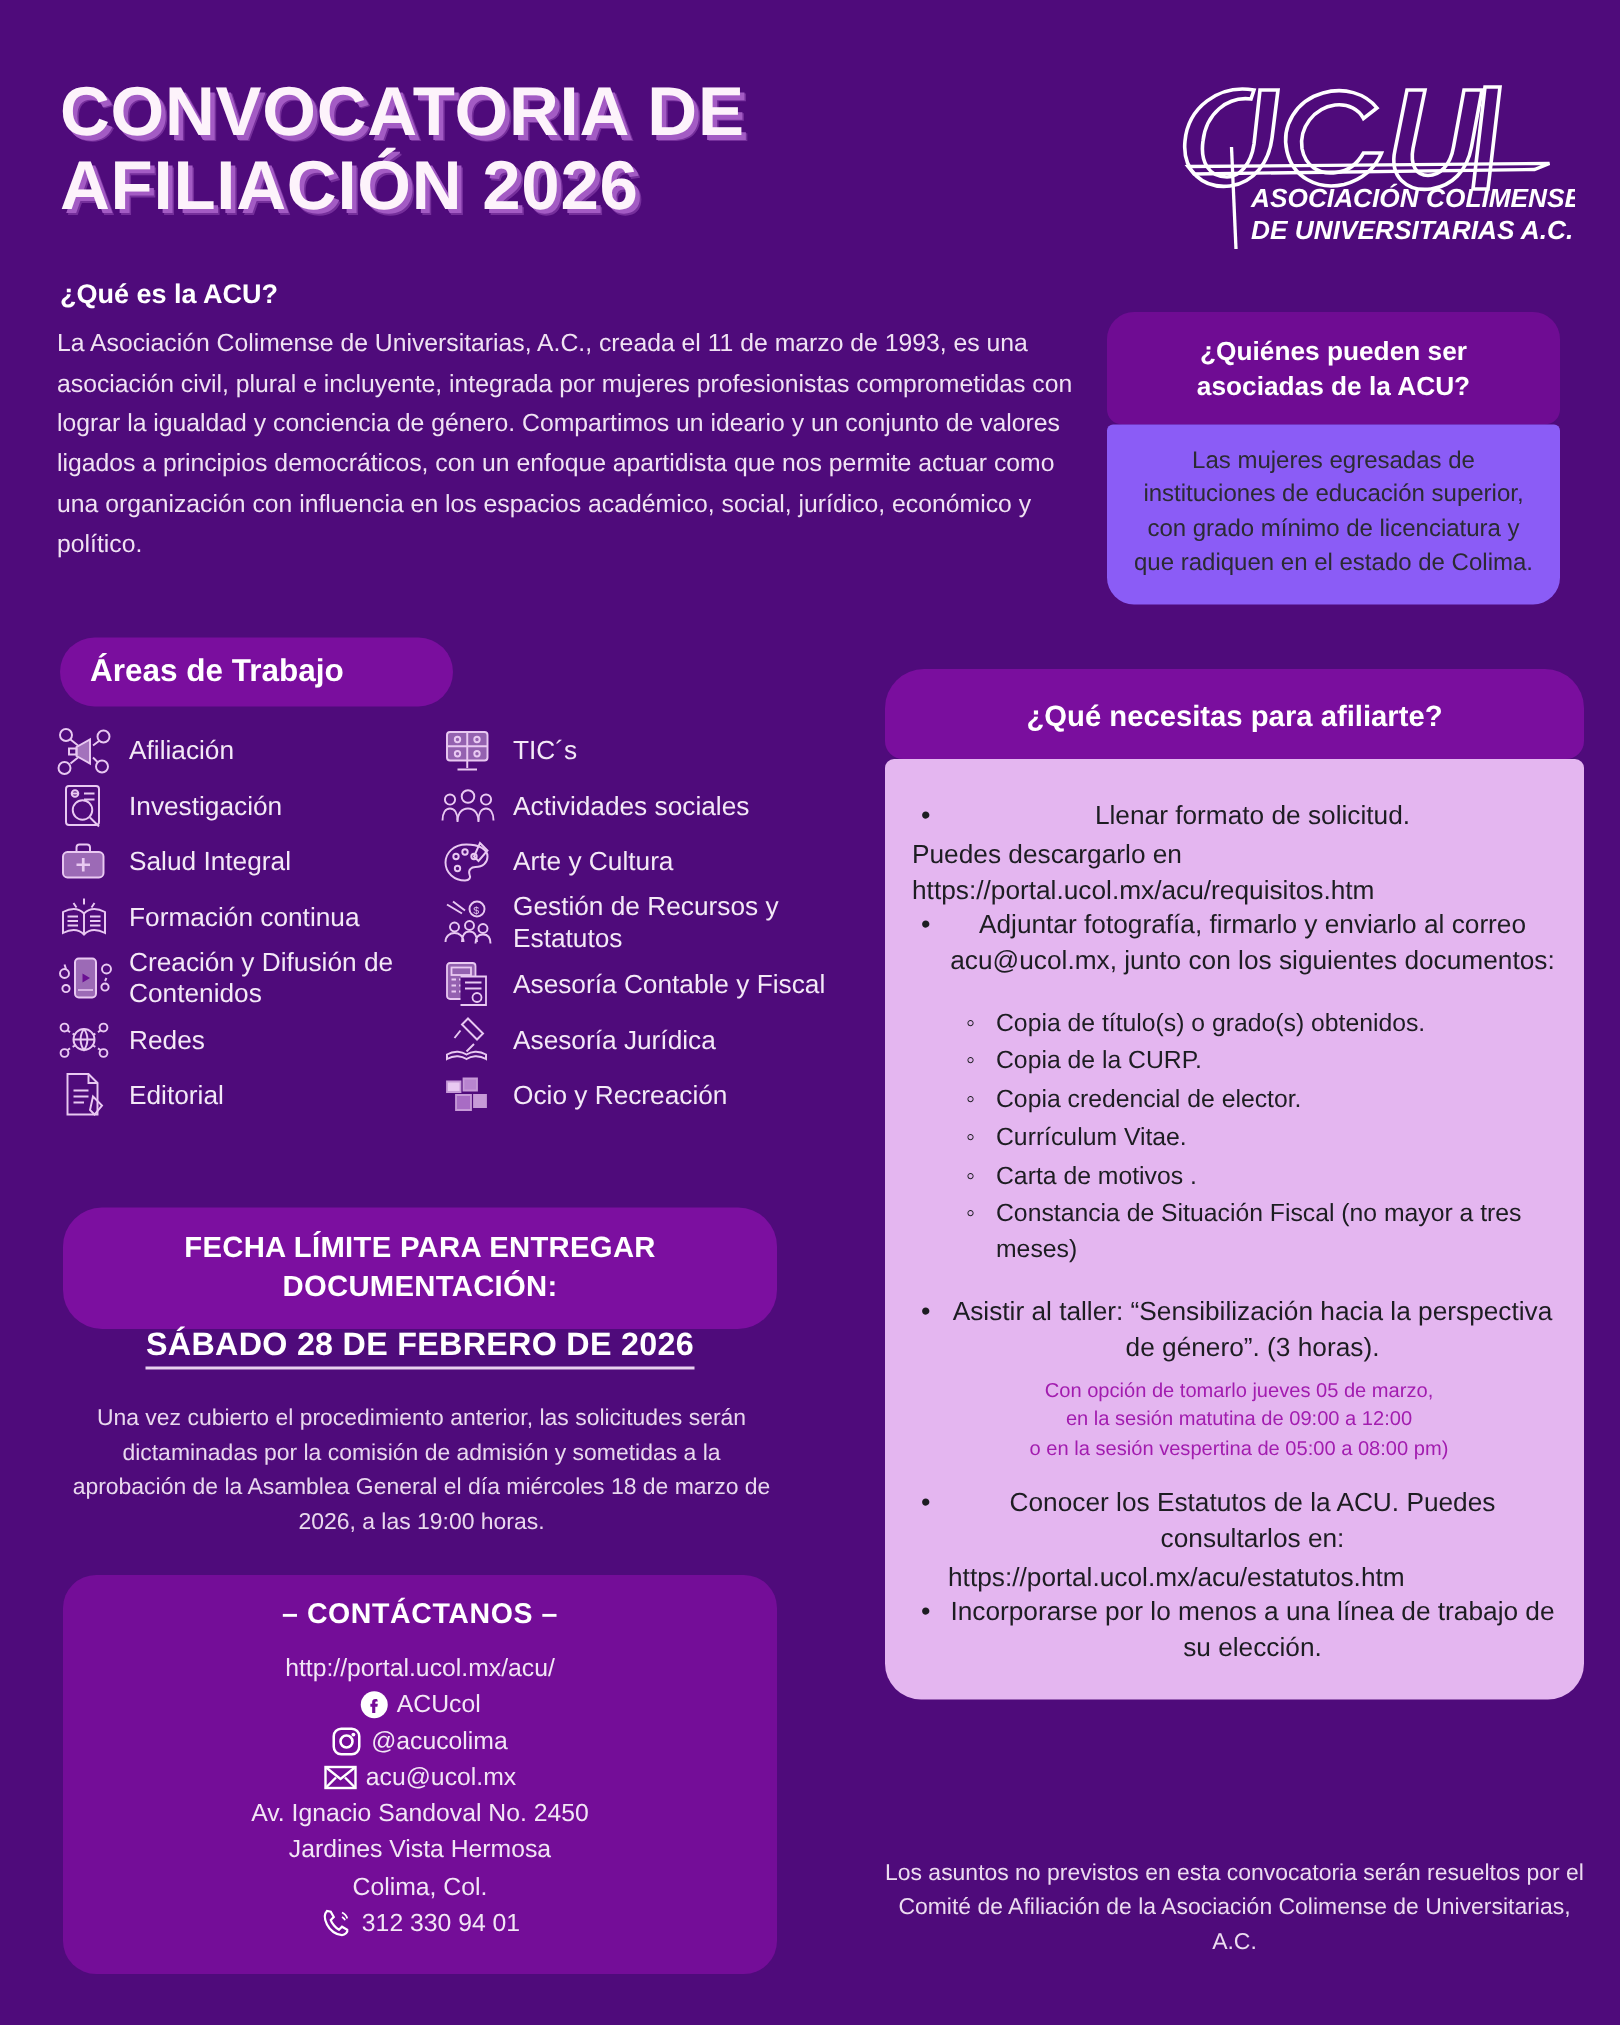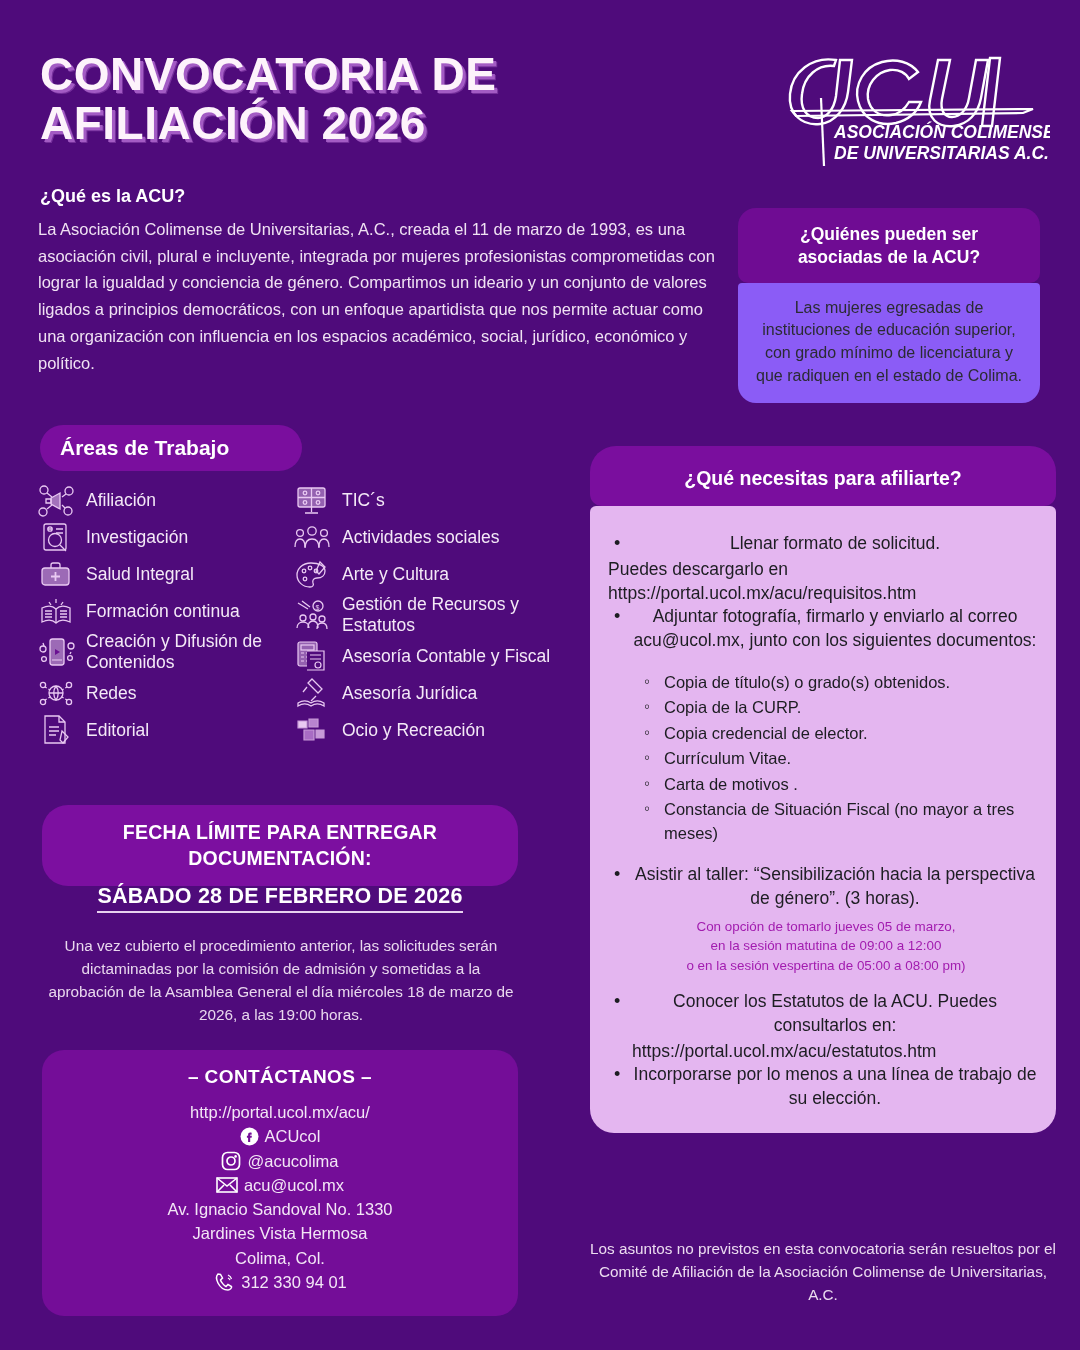--- a/index.html
+++ b/index.html
@@ -437,21 +437,21 @@
 
   <div class="contact-line">
     <svg width="22" height="18" viewBox="0 0 22 18">
       <rect x="1" y="2" width="20" height="14" fill="none" stroke="#ffffff" stroke-width="1.6"></rect>
       <path d="M1 2 L11 10 L21 2 M1 16 L8 9 M21 16 L14 9" fill="none" stroke="#ffffff" stroke-width="1.6"></path>
     </svg>
     <span>acu@ucol.mx</span>
   </div>
 
   <div class="contact-line">
-    <span>Av. Ignacio Sandoval No. 1330</span>
+    <span>Av. Ignacio Sandoval No. 2450</span>
   </div>
   <div class="contact-line">
     <span>Jardines Vista Hermosa</span>
   </div>
   <div class="contact-line">
     <span>Colima, Col.</span>
   </div>
 
   <div class="contact-line">
     <svg width="22" height="22" viewBox="0 0 22 22">

